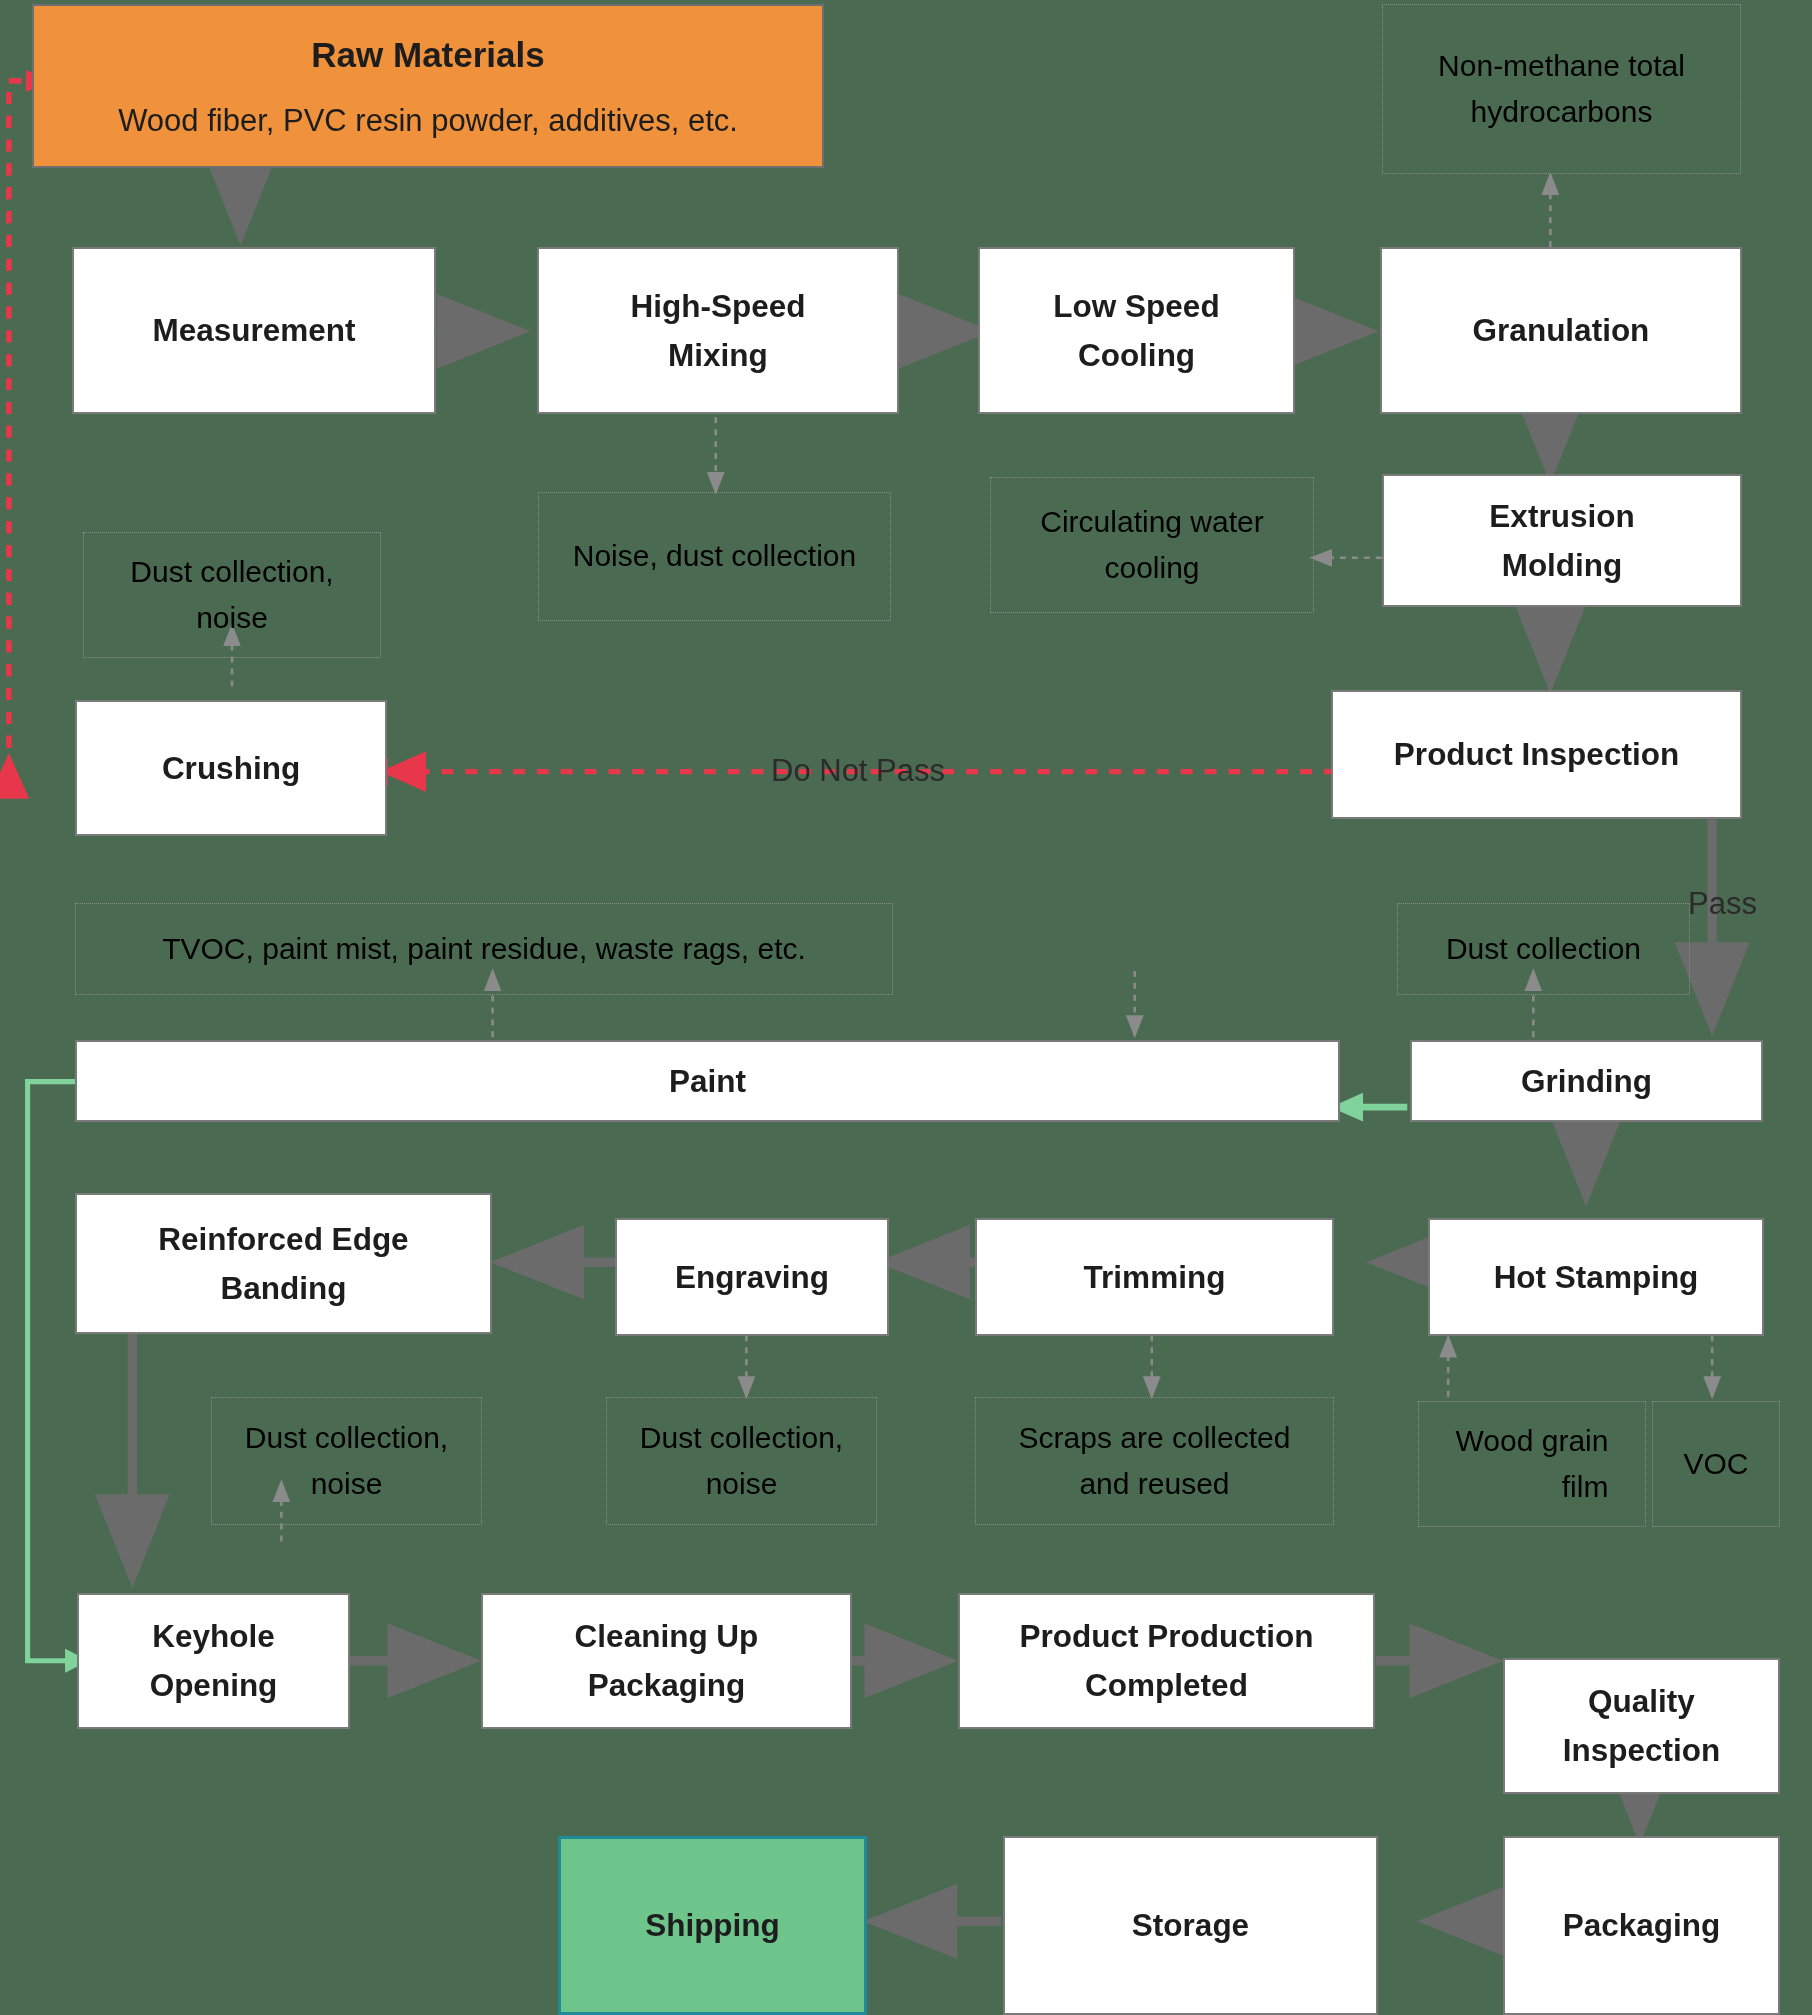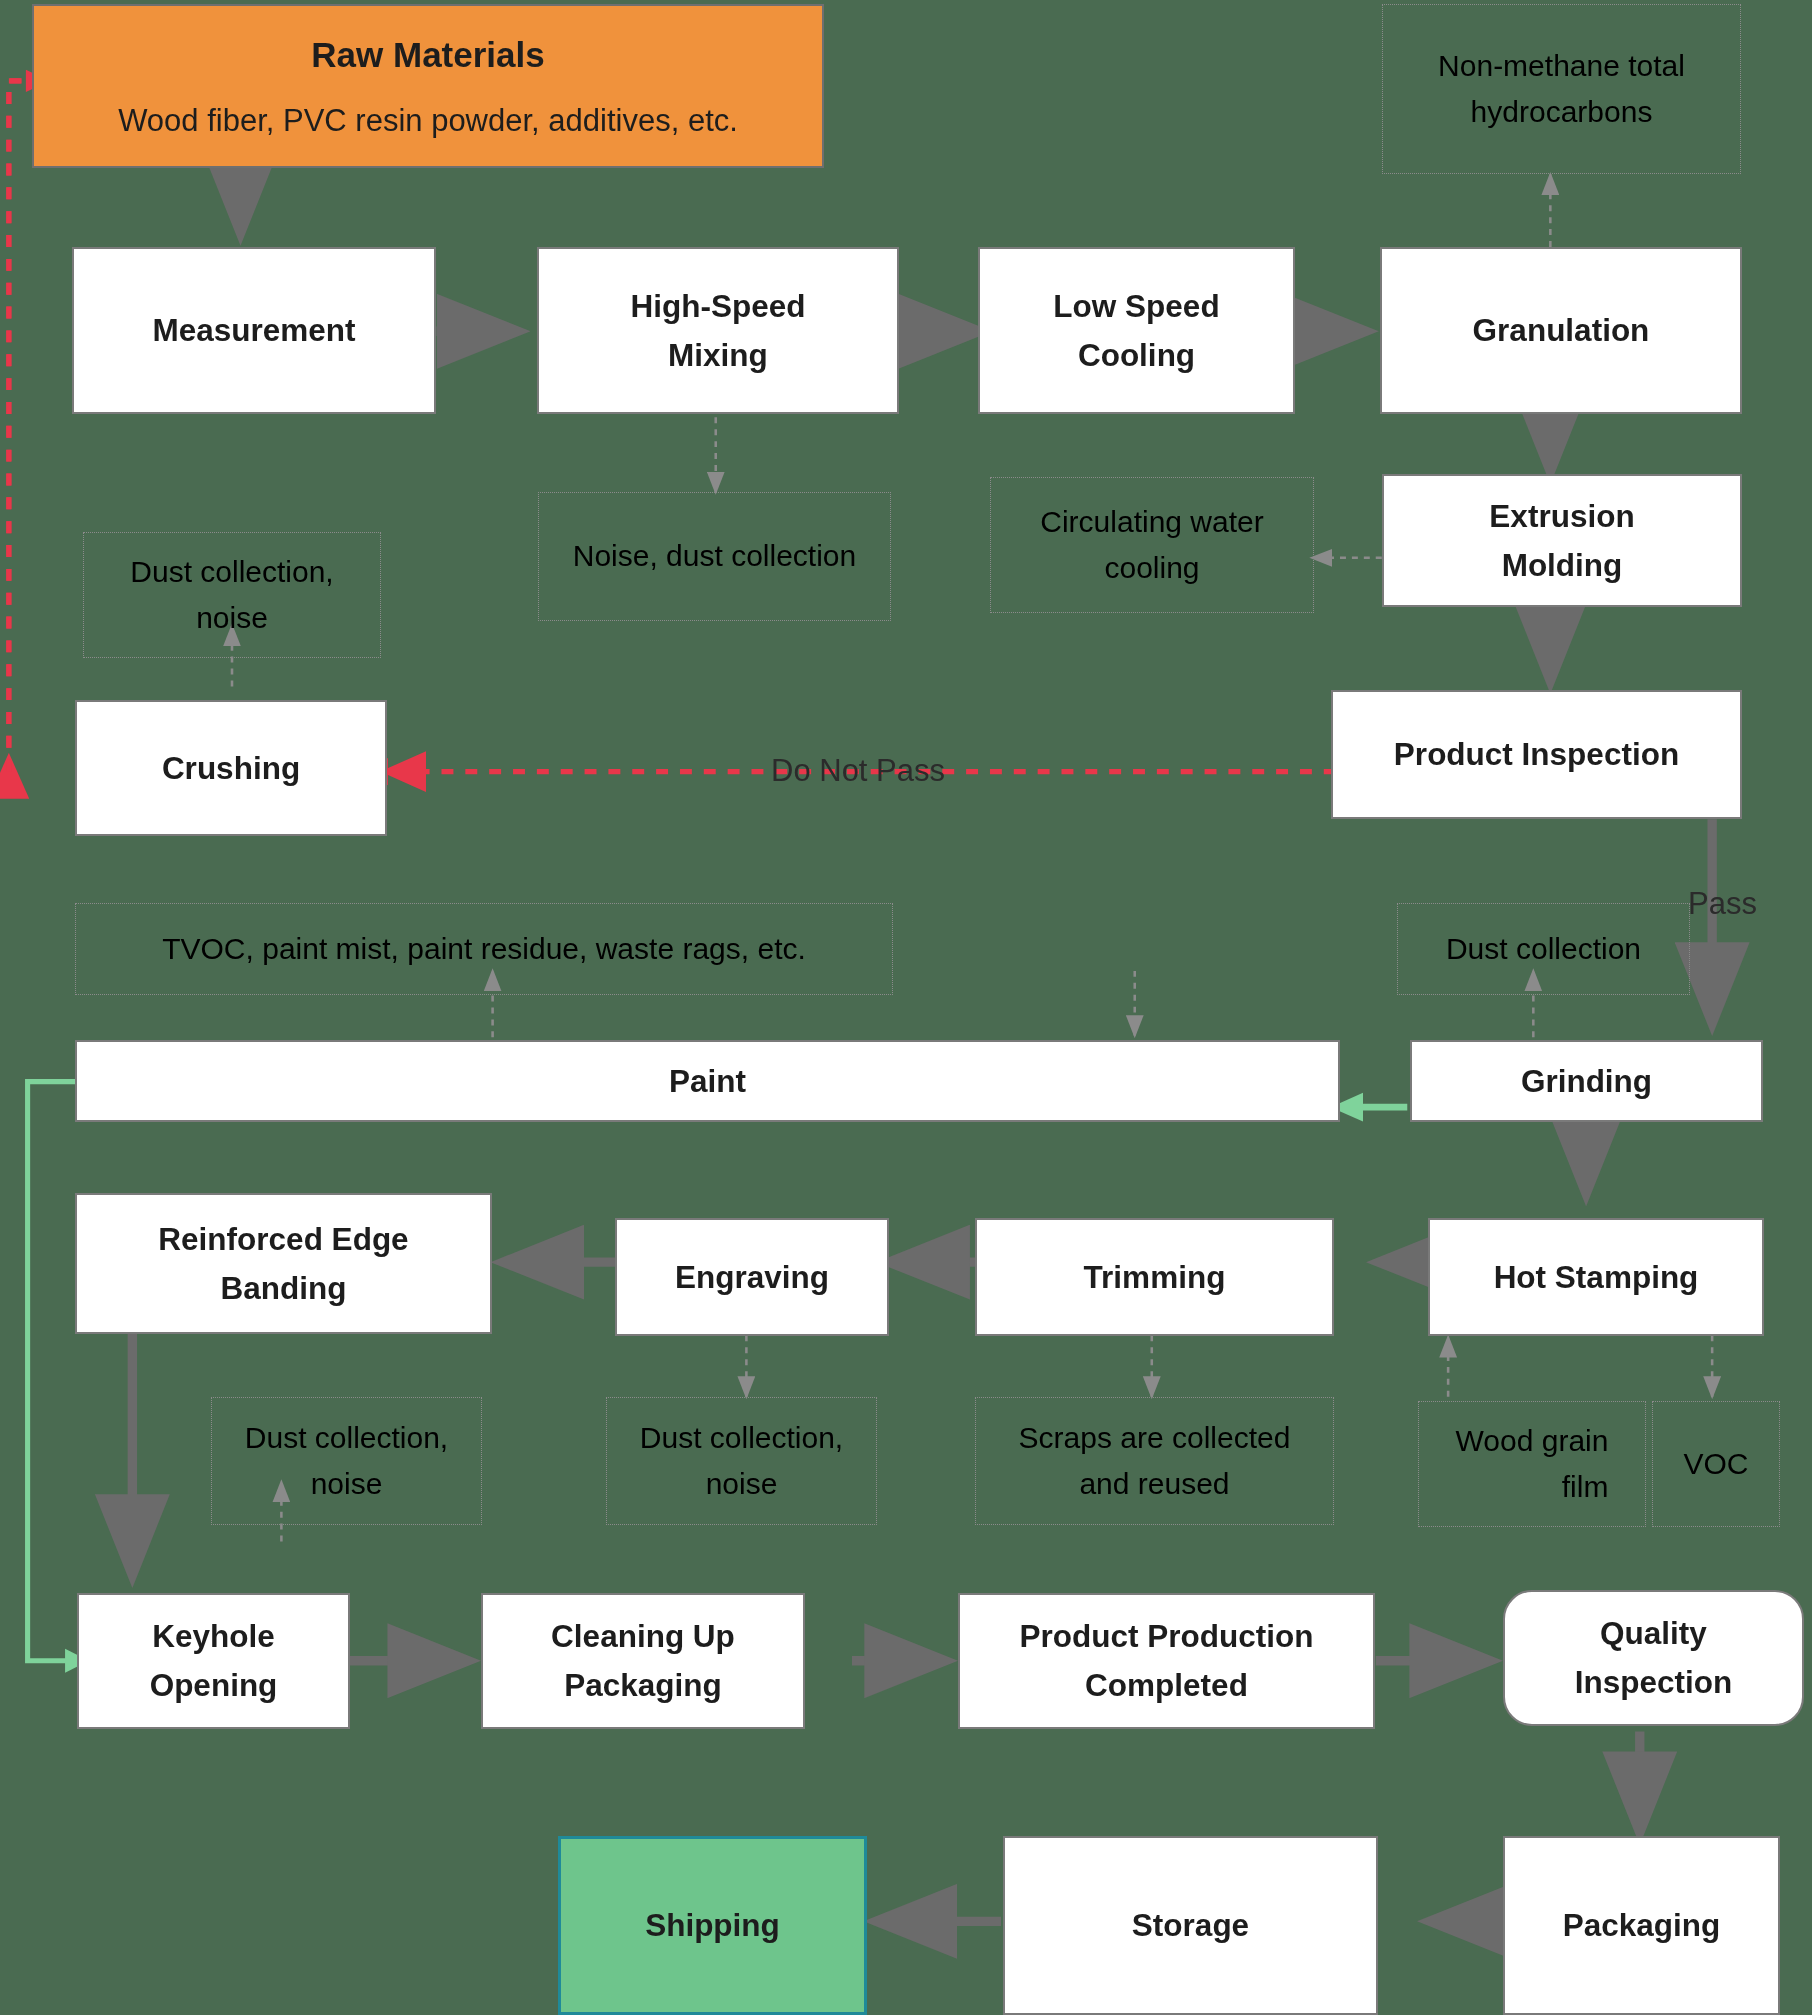--- a/index.html
+++ b/index.html
@@ -231,31 +231,31 @@
 
   <div class="node" style="left:1428px;top:1218px;width:336px;height:118px;">
     <span>Hot Stamping</span>
   </div>
 
   <div class="node" style="left:77px;top:1593px;width:273px;height:136px; white-space:pre-line;">
     <span>Keyhole
 Opening</span>
   </div>
 
-  <div class="node" style="left:481px;top:1593px;width:324px;height:136px; white-space:pre-line;align-items:center;">
+  <div class="node" style="left:481px;top:1593px;width:371px;height:136px; white-space:pre-line;align-items:center;">
     <span>Cleaning Up
 Packaging</span>
   </div>
 
   <div class="node" style="left:958px;top:1593px;width:417px;height:136px; white-space:pre-line;">
     <span>Product Production
 Completed</span>
   </div>
 
-  <div class="node" style="left:1503px;top:1590px;width:301px;height:136px; white-space:pre-line;border-radius:29px;">
+  <div class="node" style="left:1503px;top:1658px;width:277px;height:136px; white-space:pre-line;">
     <span>Quality
 Inspection</span>
   </div>
 
   <div class="node" style="left:1503px;top:1836px;width:277px;height:179px;">
     <span>Packaging</span>
   </div>
 
   <div class="node" style="left:1003px;top:1836px;width:375px;height:179px;">
     <span>Storage</span>

